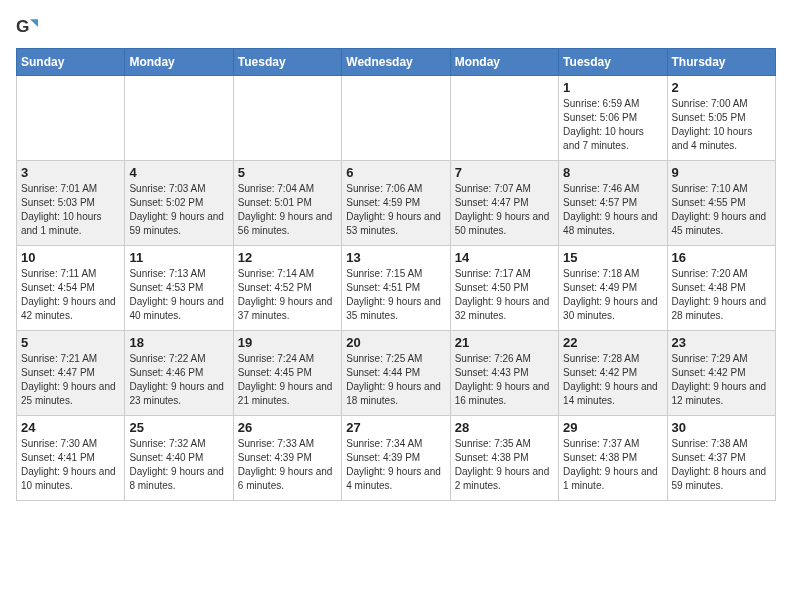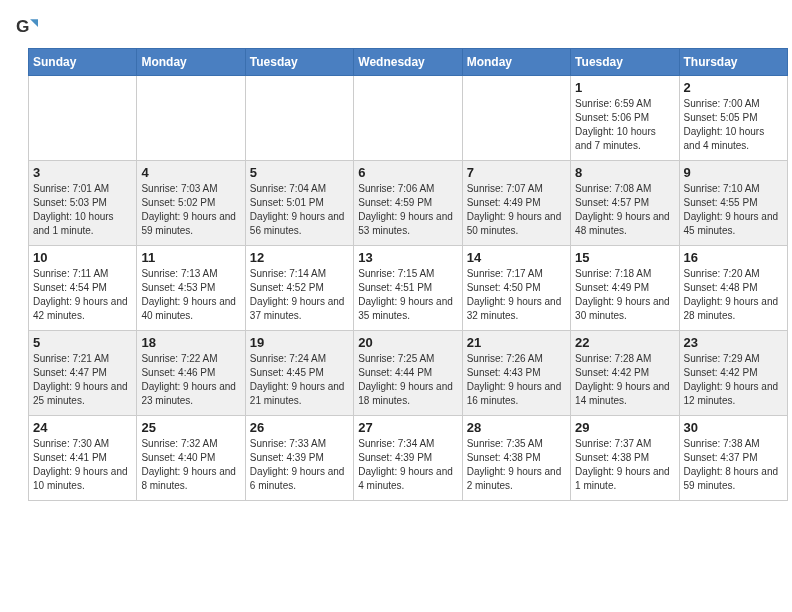--- a/index.html
+++ b/index.html
@@ -49,21 +49,20 @@
       color: #333;
     }
     .location-title {
       font-size: 16px;
       color: #555;
     }
     table {
       width: 100%;
       border-collapse: collapse;
       table-layout: fixed;
-      margin-left: 12px;
     }
     thead tr th {
       background-color: #4a7fc1;
       color: #fff;
       font-size: 12px;
       font-weight: bold;
       padding: 6px 4px;
       text-align: left;
       border: 1px solid #3a6faf;
     }
@@ -173,27 +172,27 @@
         <td>
           <div class="day-number">6</div>
           <div class="day-info">Sunrise: 7:06 AM
 Sunset: 4:59 PM
 Daylight: 9 hours
 and 53 minutes.</div>
         </td>
         <td>
           <div class="day-number">7</div>
           <div class="day-info">Sunrise: 7:07 AM
-Sunset: 4:49 PM
+Sunset: 4:47 PM
 Daylight: 9 hours
 and 50 minutes.</div>
         </td>
         <td>
           <div class="day-number">8</div>
-          <div class="day-info">Sunrise: 7:08 AM
+          <div class="day-info">Sunrise: 7:46 AM
 Sunset: 4:57 PM
 Daylight: 9 hours
 and 48 minutes.</div>
         </td>
         <td>
           <div class="day-number">9</div>
           <div class="day-info">Sunrise: 7:10 AM
 Sunset: 4:55 PM
 Daylight: 9 hours
 and 45 minutes.</div>

